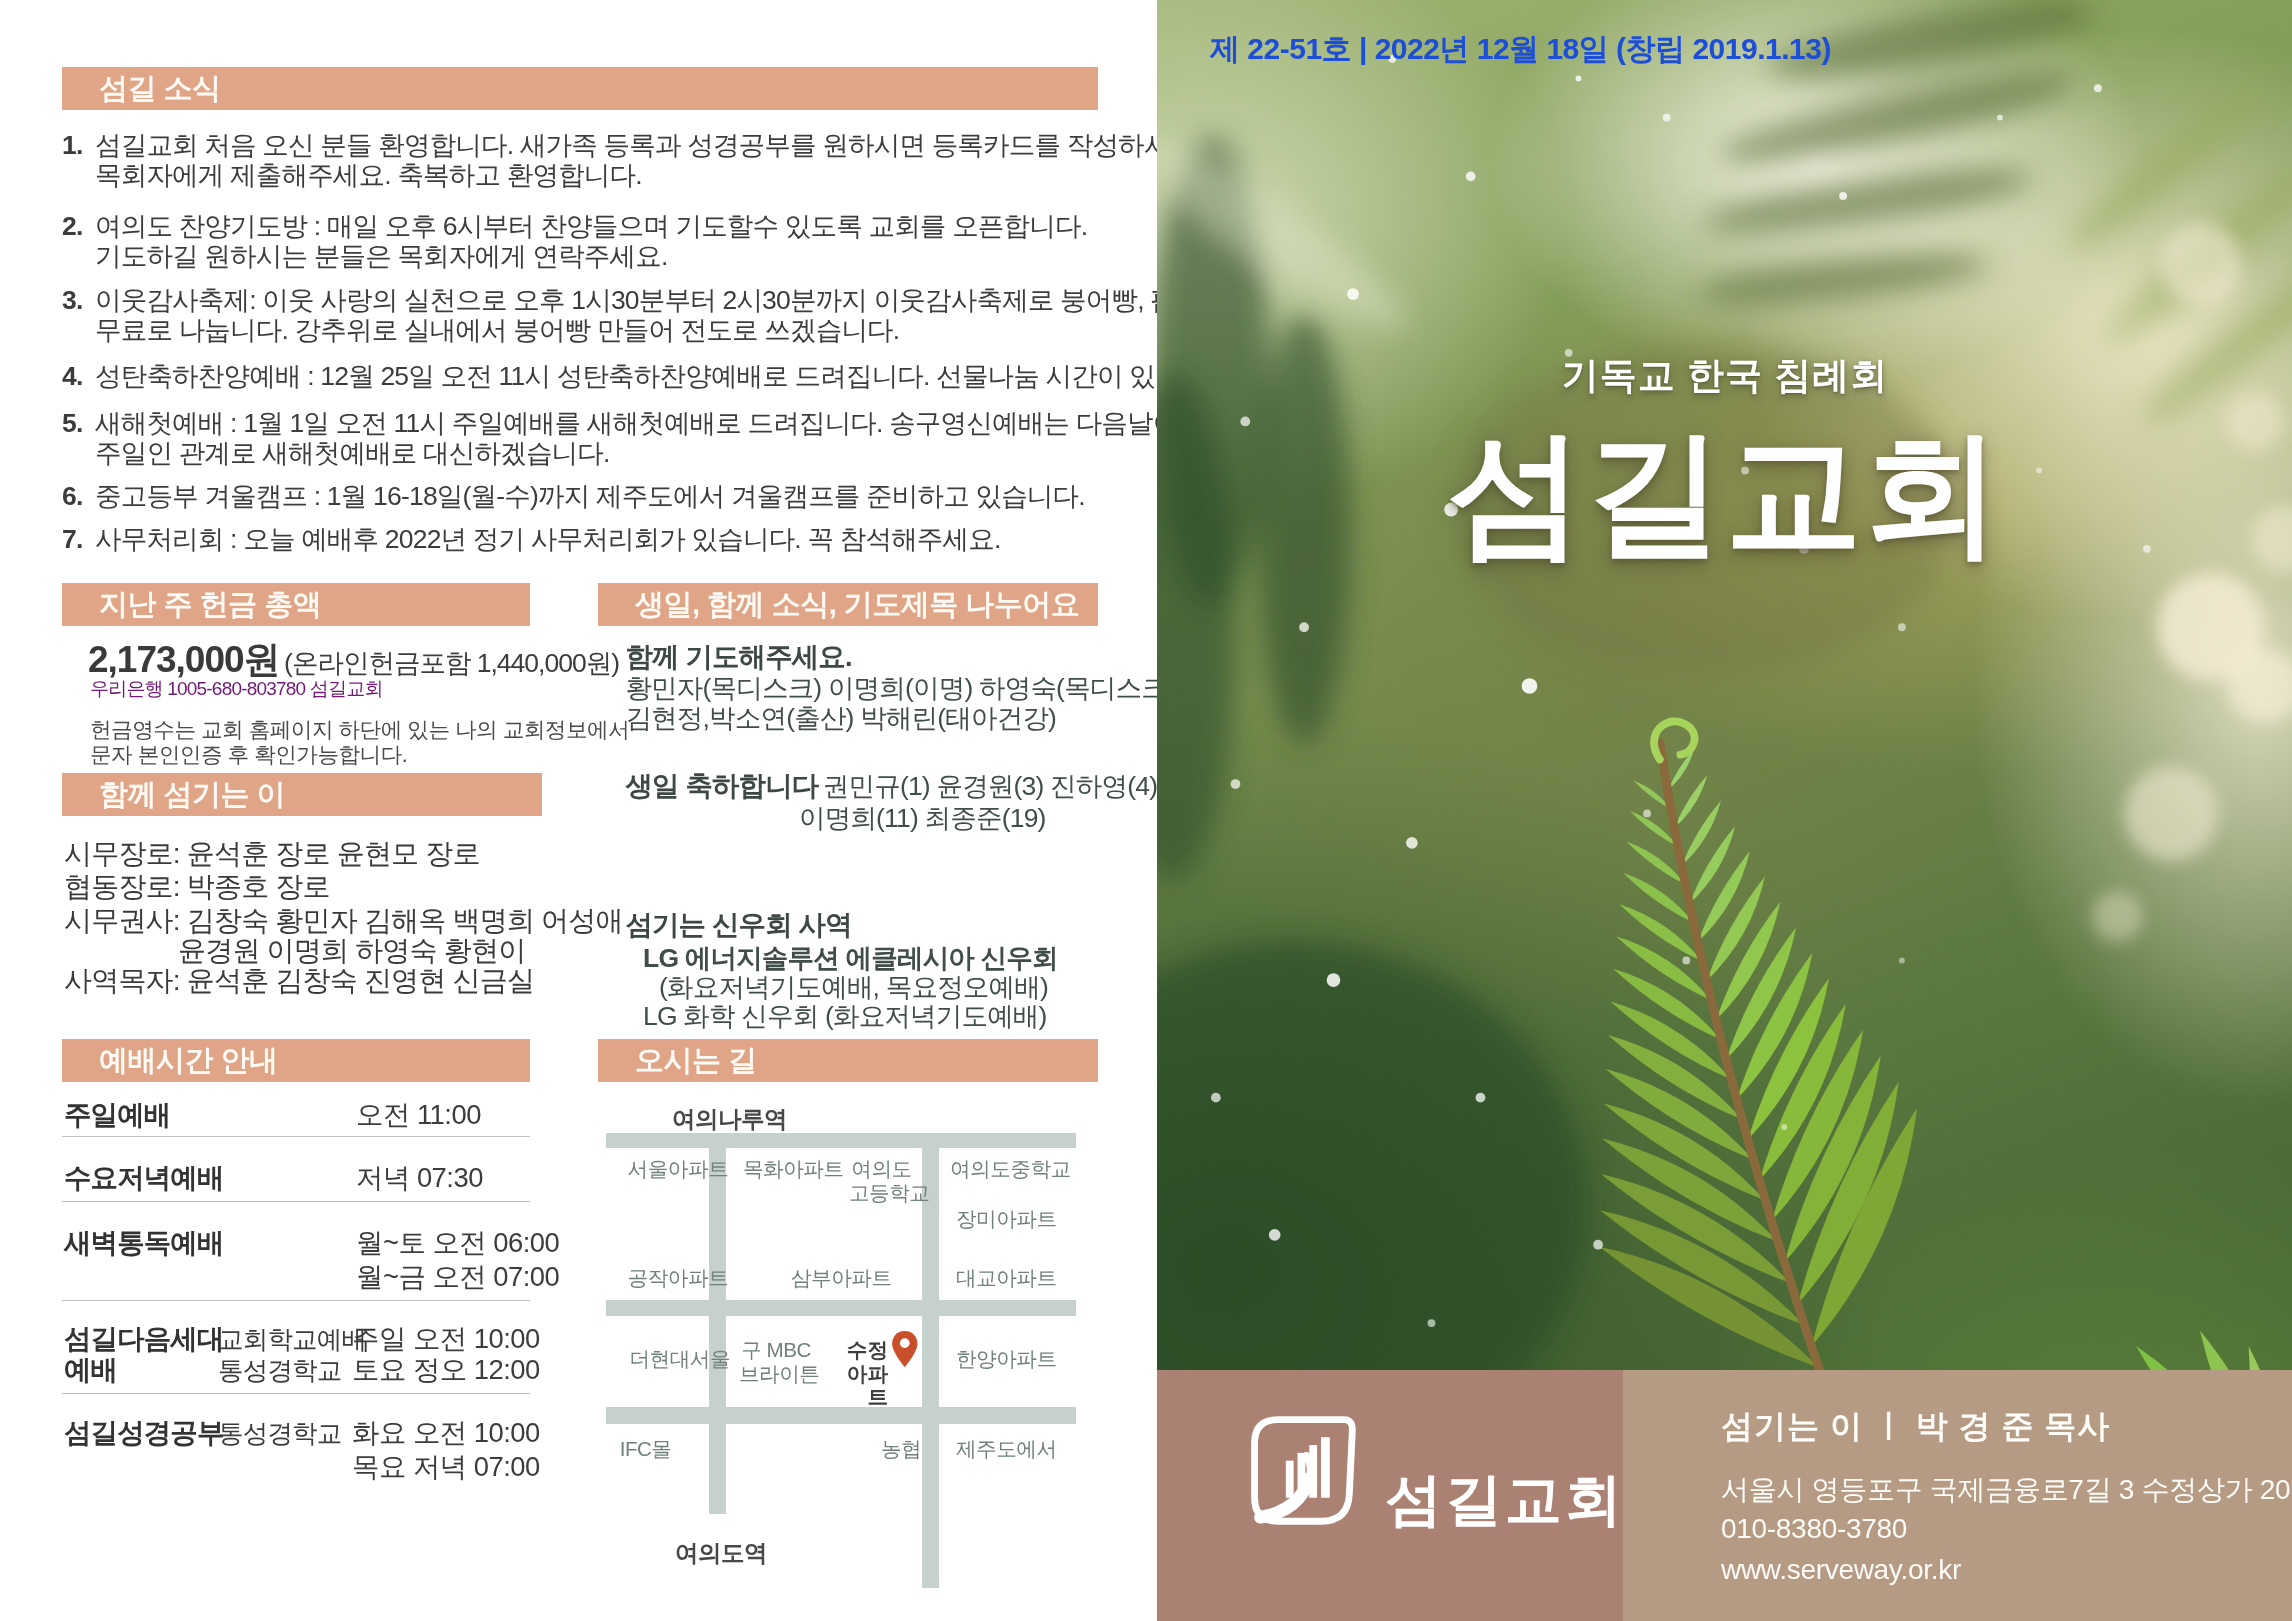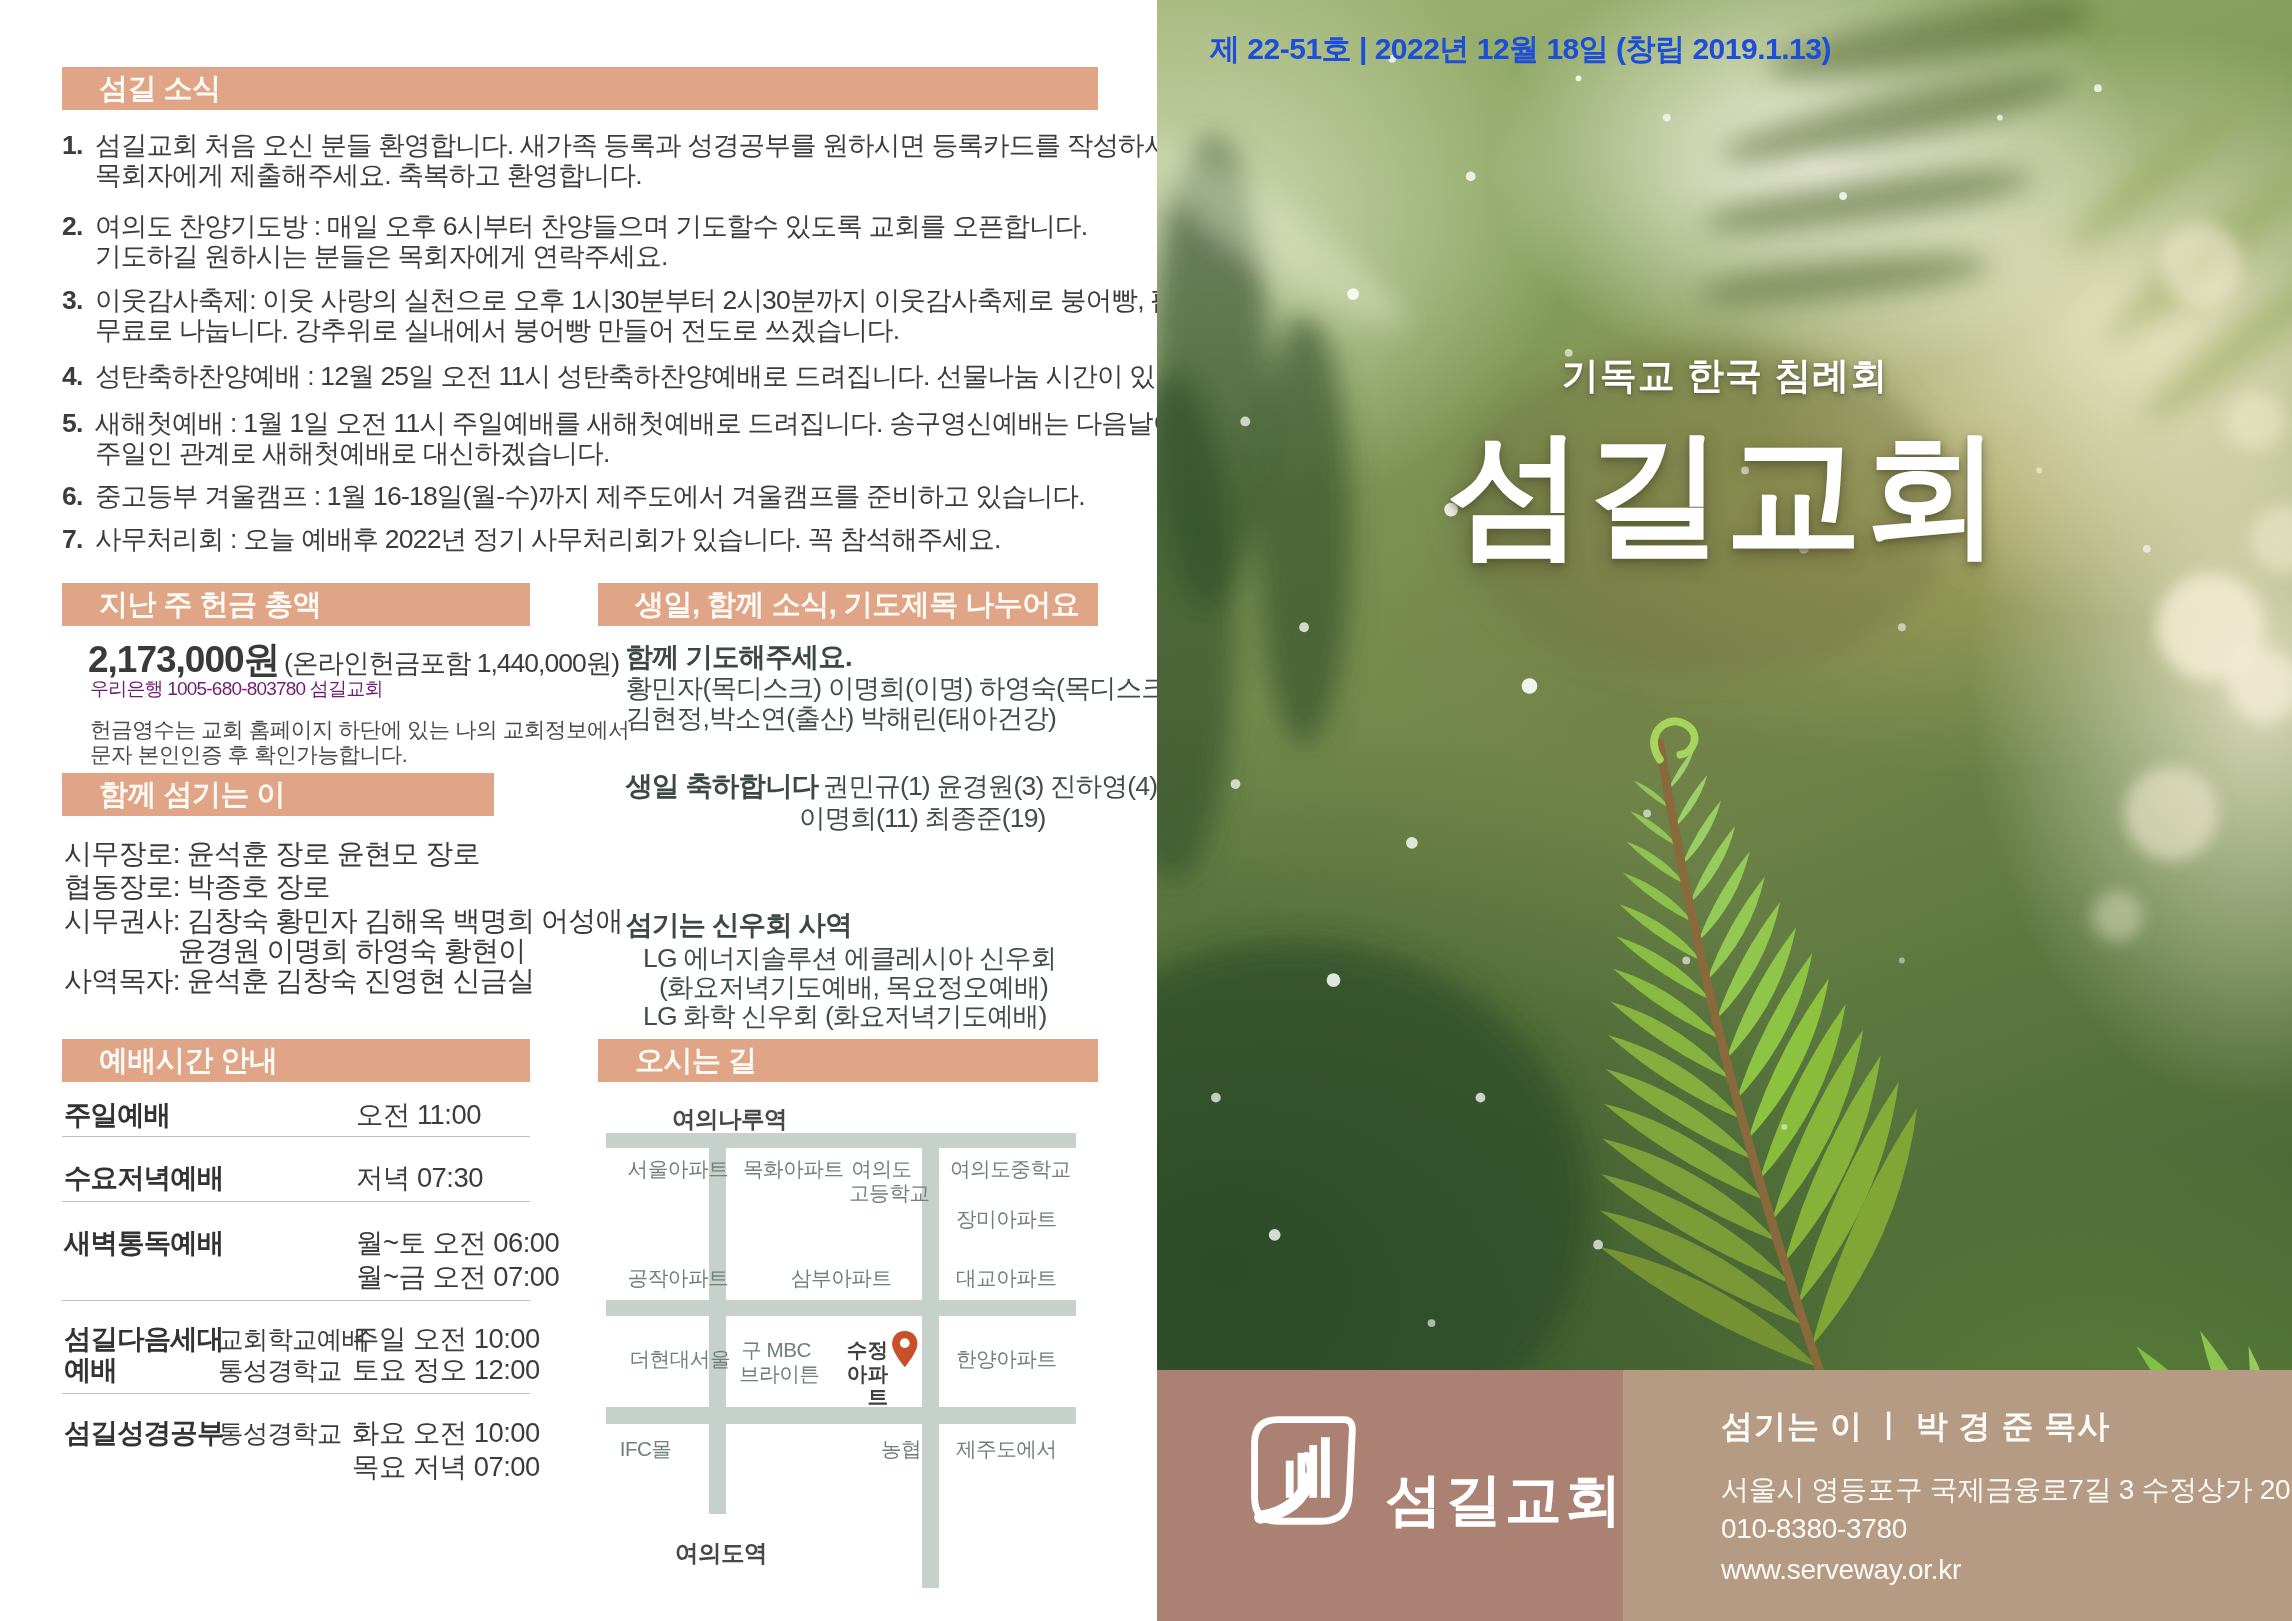--- a/index.html
+++ b/index.html
@@ -120,21 +120,21 @@
 
   <div class="hbar" style="left:62px;top:583px;width:468px;">지난 주 헌금 총액</div>
   <div class="abs" style="left:88px;top:635px;white-space:nowrap;">
     <span class="big-amount">2,173,000원</span>
     <span class="amount-note">(온라인헌금포함 1,440,000원)</span>
   </div>
   <div class="abs bank-line" style="left:90px;top:676px;">우리은행 1005-680-803780 섬길교회</div>
   <div class="abs small-note" style="left:90px;top:718px;">헌금영수는 교회 홈페이지 하단에 있는 나의 교회정보에서</div>
   <div class="abs small-note" style="left:90px;top:743px;">문자 본인인증 후 확인가능합니다.</div>
 
-  <div class="hbar" style="left:62px;top:773px;width:432px;">함께 섬기는 이</div>
+  <div class="hbar" style="left:62px;top:773px;width:480px;">함께 섬기는 이</div>
   <div class="abs serv-line" style="left:64px;top:835px;">시무장로: 윤석훈 장로 윤현모 장로</div>
   <div class="abs serv-line" style="left:64px;top:868px;">협동장로: 박종호 장로</div>
   <div class="abs serv-line" style="left:64px;top:902px;">시무권사: 김창숙 황민자 김해옥 백명희 어성애</div>
   <div class="abs serv-line" style="left:178px;top:932px;">윤경원 이명희 하영숙 황현이</div>
   <div class="abs serv-line" style="left:64px;top:962px;">사역목자: 윤석훈 김창숙 진영현 신금실</div>
 
   <div class="hbar" style="left:62px;top:1039px;width:468px;">예배시간 안내</div>
   <div class="abs" style="left:62px;top:1039px;width:470px;height:510px;">
     <div class="abs w-label" style="left:2px;top:58px;">주일예배</div>
     <div class="abs w-time" style="left:294px;top:58px;">오전 11:00</div>
@@ -163,21 +163,21 @@
   <div class="abs" style="left:598px;top:578px;width:515px;height:470px;">
     <div class="abs b-bold" style="left:27.4px;top:61px;">함께 기도해주세요.</div>
     <div class="abs b-text" style="left:27.4px;top:92px;">황민자(목디스크) 이명희(이명) 하영숙(목디스크)</div>
     <div class="abs b-text" style="left:27.4px;top:122px;">김현정,박소연(출산) 박해린(태아건강)</div>
     <div class="abs" style="left:27.4px;top:190px;white-space:nowrap;">
       <span class="b-bold">생일 축하합니다</span>
       <span class="b-text">권민규(1) 윤경원(3) 진하영(4)</span>
     </div>
     <div class="abs b-text" style="left:201px;top:222px;">이명희(11) 최종준(19)</div>
     <div class="abs b-bold" style="left:27.4px;top:329px;">섬기는 신우회 사역</div>
-    <div class="abs b-text" style="left:45px;top:362px;">LG 에너지솔루션 에클레시아 신우회</div>
+    <div class="abs b-text" style="left:45px;top:362px;font-weight:bold;">LG 에너지솔루션 에클레시아 신우회</div>
     <div class="abs b-text" style="left:61px;top:391px;">(화요저녁기도예배, 목요정오예배)</div>
     <div class="abs b-text" style="left:45px;top:420px;">LG 화학 신우회 (화요저녁기도예배)</div>
   </div>
 
   <div class="hbar" style="left:598px;top:1039px;width:500px;">오시는 길</div>
   <div class="abs" style="left:606px;top:1093px;width:495px;height:510px;">
     <div class="m-bold" style="left:66px;top:9.8px;">여의나루역</div>
 
     <div class="road" style="left:0px;top:40px;width:470px;height:14.7px;"></div>
     <div class="road" style="left:0px;top:207px;width:470px;height:15.7px;"></div>

